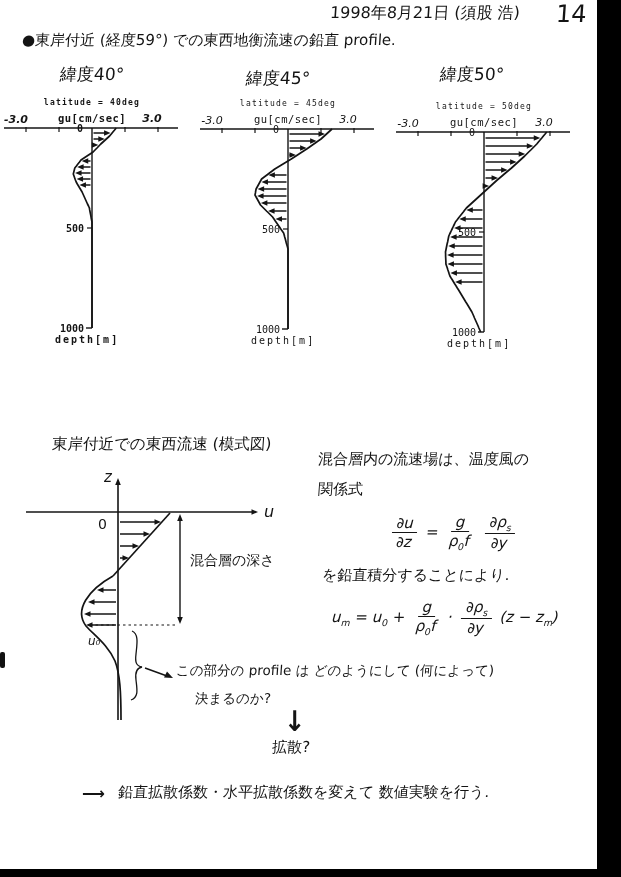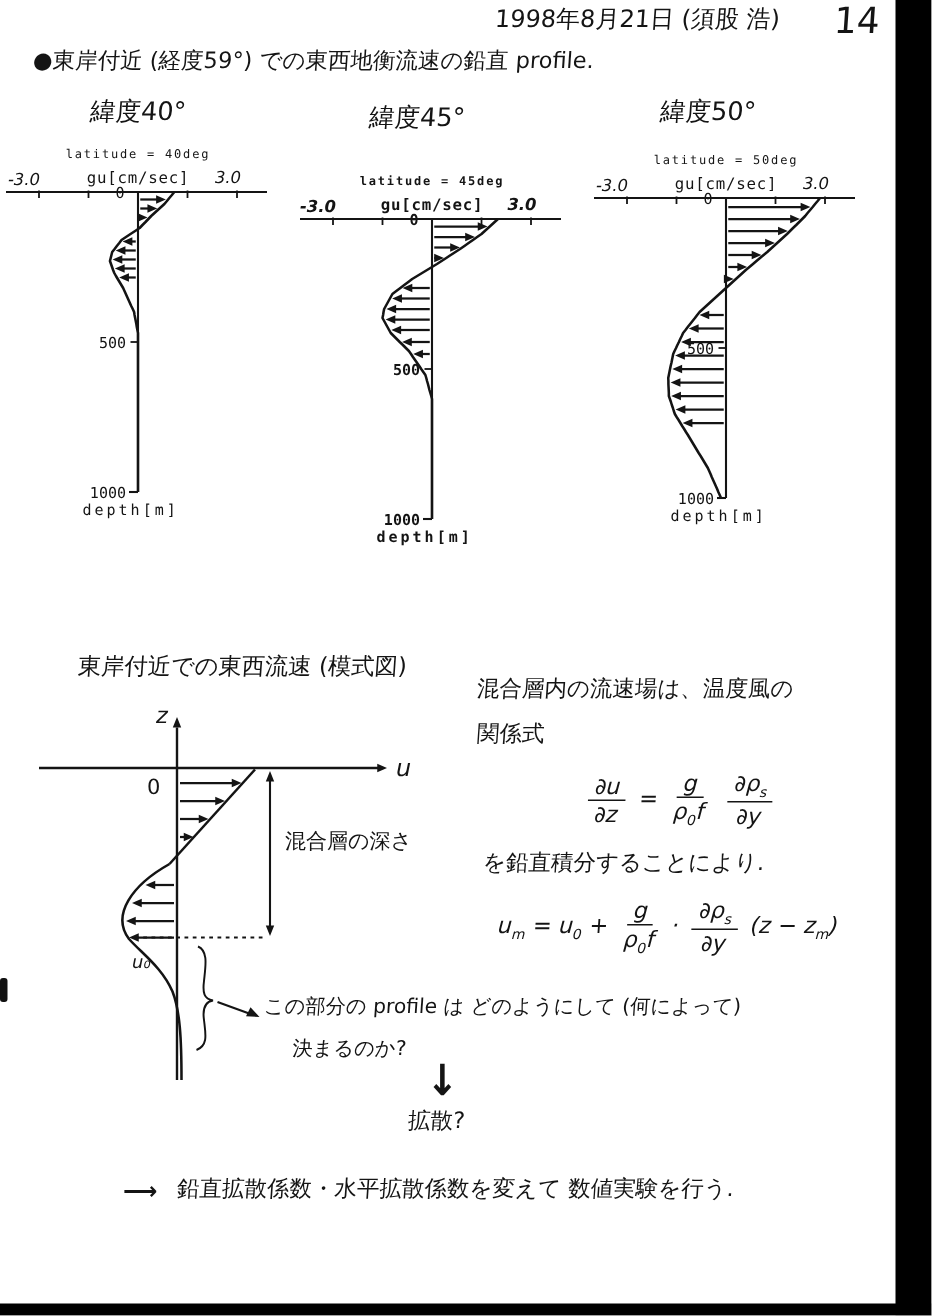--- a/index.html
+++ b/index.html
@@ -28,21 +28,21 @@
 
   <div class="abs hw" style="left:330px;top:3px;font-size:16px;">1998年8月21日 (須股 浩)</div>
   <div class="abs hw" style="left:556px;top:0px;font-size:24px;">14</div>
 
   <div class="abs hw" style="left:22px;top:31px;font-size:15px;">●東岸付近 (経度59°) での東西地衡流速の鉛直 profile.</div>
 
   <div class="abs hw" style="left:60px;top:63px;font-size:17px;">緯度40°</div>
   <div class="abs hw" style="left:246px;top:67px;font-size:17px;">緯度45°</div>
   <div class="abs hw" style="left:440px;top:63px;font-size:17px;">緯度50°</div>
 
-  <div class="abs" style="left:0px;top:92px;" id="chart0"><svg width="196" height="258" viewBox="0 0 196 258">
+  <div class="abs" style="left:0px;top:92px;font-weight:bold;" id="chart0"><svg width="196" height="258" viewBox="0 0 196 258">
         <text x="92" y="13" text-anchor="middle" font-family="DejaVu Sans Mono,monospace" font-size="8" letter-spacing="1.2">latitude = 40deg</text>
         <text x="92" y="30" text-anchor="middle" font-family="DejaVu Sans Mono,monospace" font-size="10.5" letter-spacing="0.5">gu[cm/sec]</text>
         <text x="16" y="31" text-anchor="middle" font-size="11" font-style="italic">-3.0</text>
         <text x="152" y="30" text-anchor="middle" font-size="11" font-style="italic">3.0</text>
         <line x1="4" y1="36" x2="178" y2="36" stroke="#141414" stroke-width="1.4"></line>
         <line x1="26" y1="35" x2="26" y2="40" stroke="#141414" stroke-width="1.2"></line>
         <line x1="59" y1="35" x2="59" y2="40" stroke="#141414" stroke-width="1.2"></line>
         <line x1="125" y1="35" x2="125" y2="40" stroke="#141414" stroke-width="1.2"></line>
         <line x1="158" y1="35" x2="158" y2="40" stroke="#141414" stroke-width="1.2"></line>
         <text x="80" y="40" text-anchor="middle" font-family="DejaVu Sans Mono,monospace" font-size="10">0</text>
@@ -63,21 +63,21 @@
         <polygon points="81.73,69 88.23,66.2 88.23,71.8" fill="#141414"></polygon>
         <line x1="90.5" y1="75" x2="82.11" y2="75" stroke="#141414" stroke-width="1.5"></line>
         <polygon points="77.11,75 83.61,72.2 83.61,77.8" fill="#141414"></polygon>
         <line x1="90.5" y1="81" x2="80.05666666666667" y2="81" stroke="#141414" stroke-width="1.5"></line>
         <polygon points="75.05666666666667,81 81.55666666666667,78.2 81.55666666666667,83.8" fill="#141414"></polygon>
         <line x1="90.5" y1="87" x2="81.5875" y2="87" stroke="#141414" stroke-width="1.5"></line>
         <polygon points="76.5875,87 83.0875,84.2 83.0875,89.8" fill="#141414"></polygon>
         <line x1="90.5" y1="93" x2="84.44200000000001" y2="93" stroke="#141414" stroke-width="1.5"></line>
         <polygon points="79.44200000000001,93 85.94200000000001,90.2 85.94200000000001,95.8" fill="#141414"></polygon>
       </svg></div>
-  <div class="abs" style="left:196px;top:110px;font-weight:bold;" id="chart1"><svg width="196" height="258" viewBox="0 0 196 258">
+  <div class="abs" style="left:196px;top:93px;" id="chart1"><svg width="196" height="258" viewBox="0 0 196 258">
         <text x="92" y="13" text-anchor="middle" font-family="DejaVu Sans Mono,monospace" font-size="8" letter-spacing="1.2">latitude = 45deg</text>
         <text x="92" y="30" text-anchor="middle" font-family="DejaVu Sans Mono,monospace" font-size="10.5" letter-spacing="0.5">gu[cm/sec]</text>
         <text x="16" y="31" text-anchor="middle" font-size="11" font-style="italic">-3.0</text>
         <text x="152" y="30" text-anchor="middle" font-size="11" font-style="italic">3.0</text>
         <line x1="4" y1="36" x2="178" y2="36" stroke="#141414" stroke-width="1.4"></line>
         <line x1="26" y1="35" x2="26" y2="40" stroke="#141414" stroke-width="1.2"></line>
         <line x1="59" y1="35" x2="59" y2="40" stroke="#141414" stroke-width="1.2"></line>
         <line x1="125" y1="35" x2="125" y2="40" stroke="#141414" stroke-width="1.2"></line>
         <line x1="158" y1="35" x2="158" y2="40" stroke="#141414" stroke-width="1.2"></line>
         <text x="80" y="40" text-anchor="middle" font-family="DejaVu Sans Mono,monospace" font-size="10">0</text>

